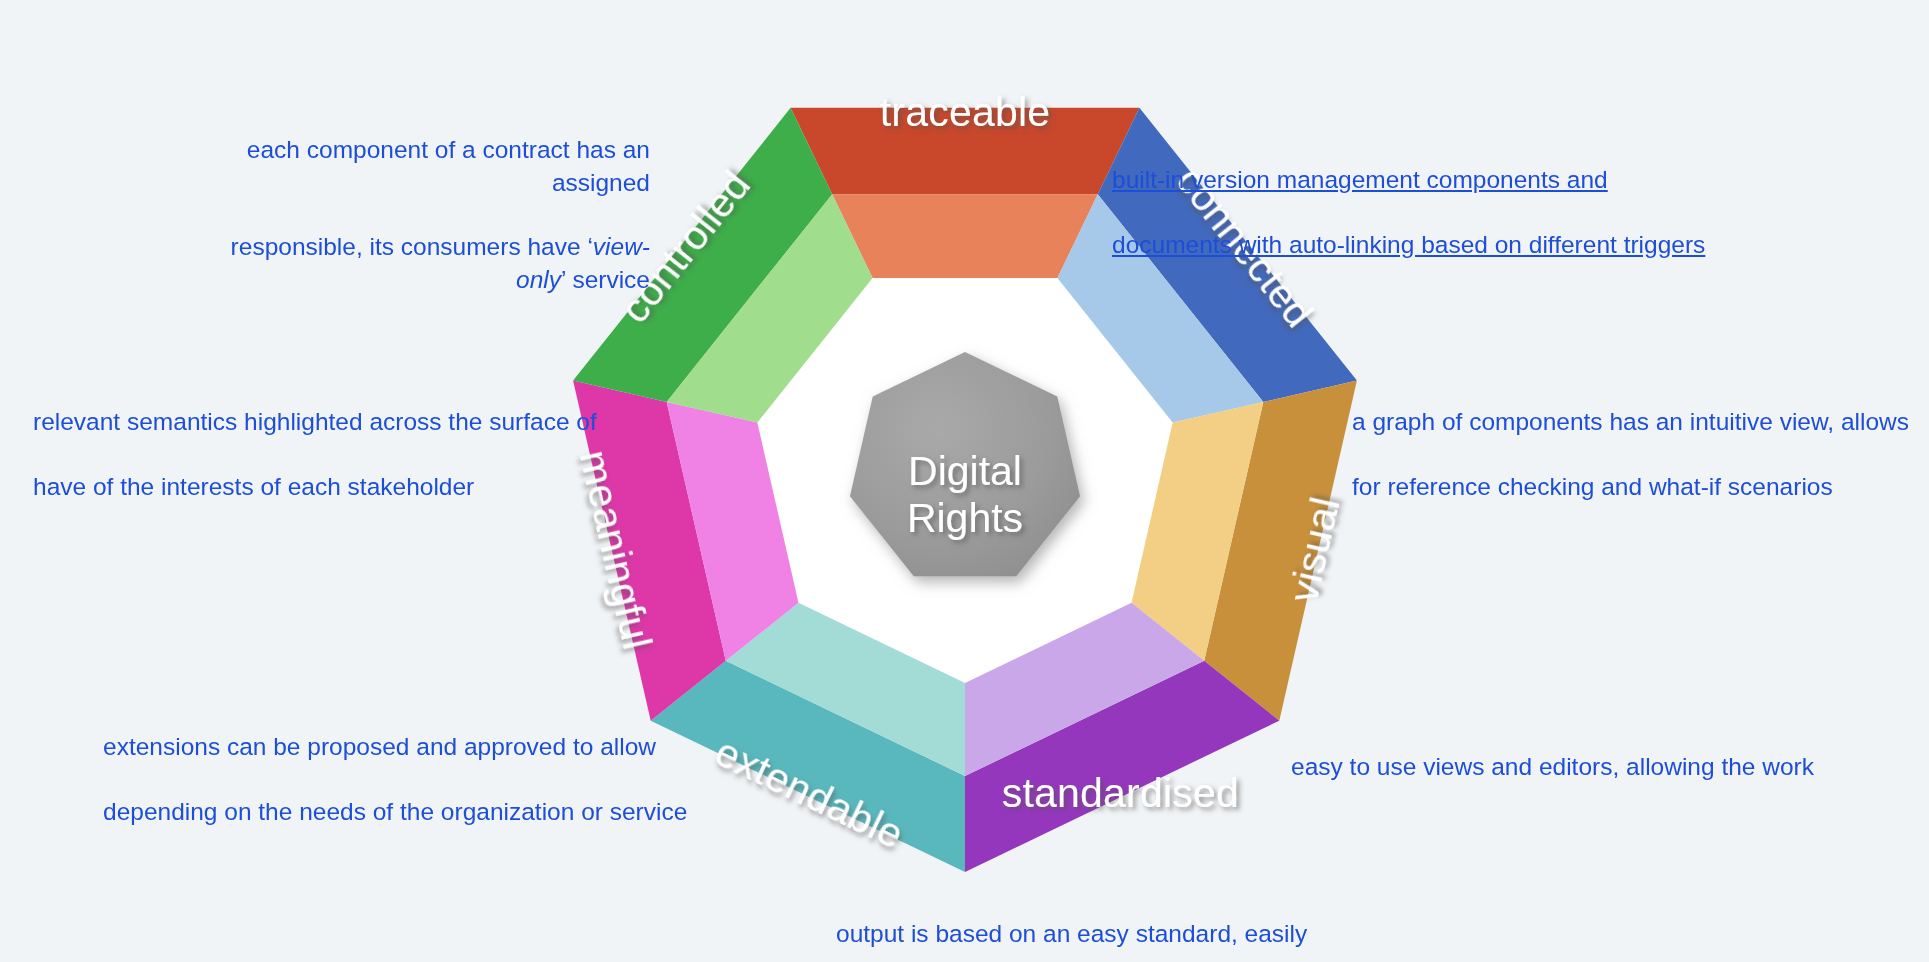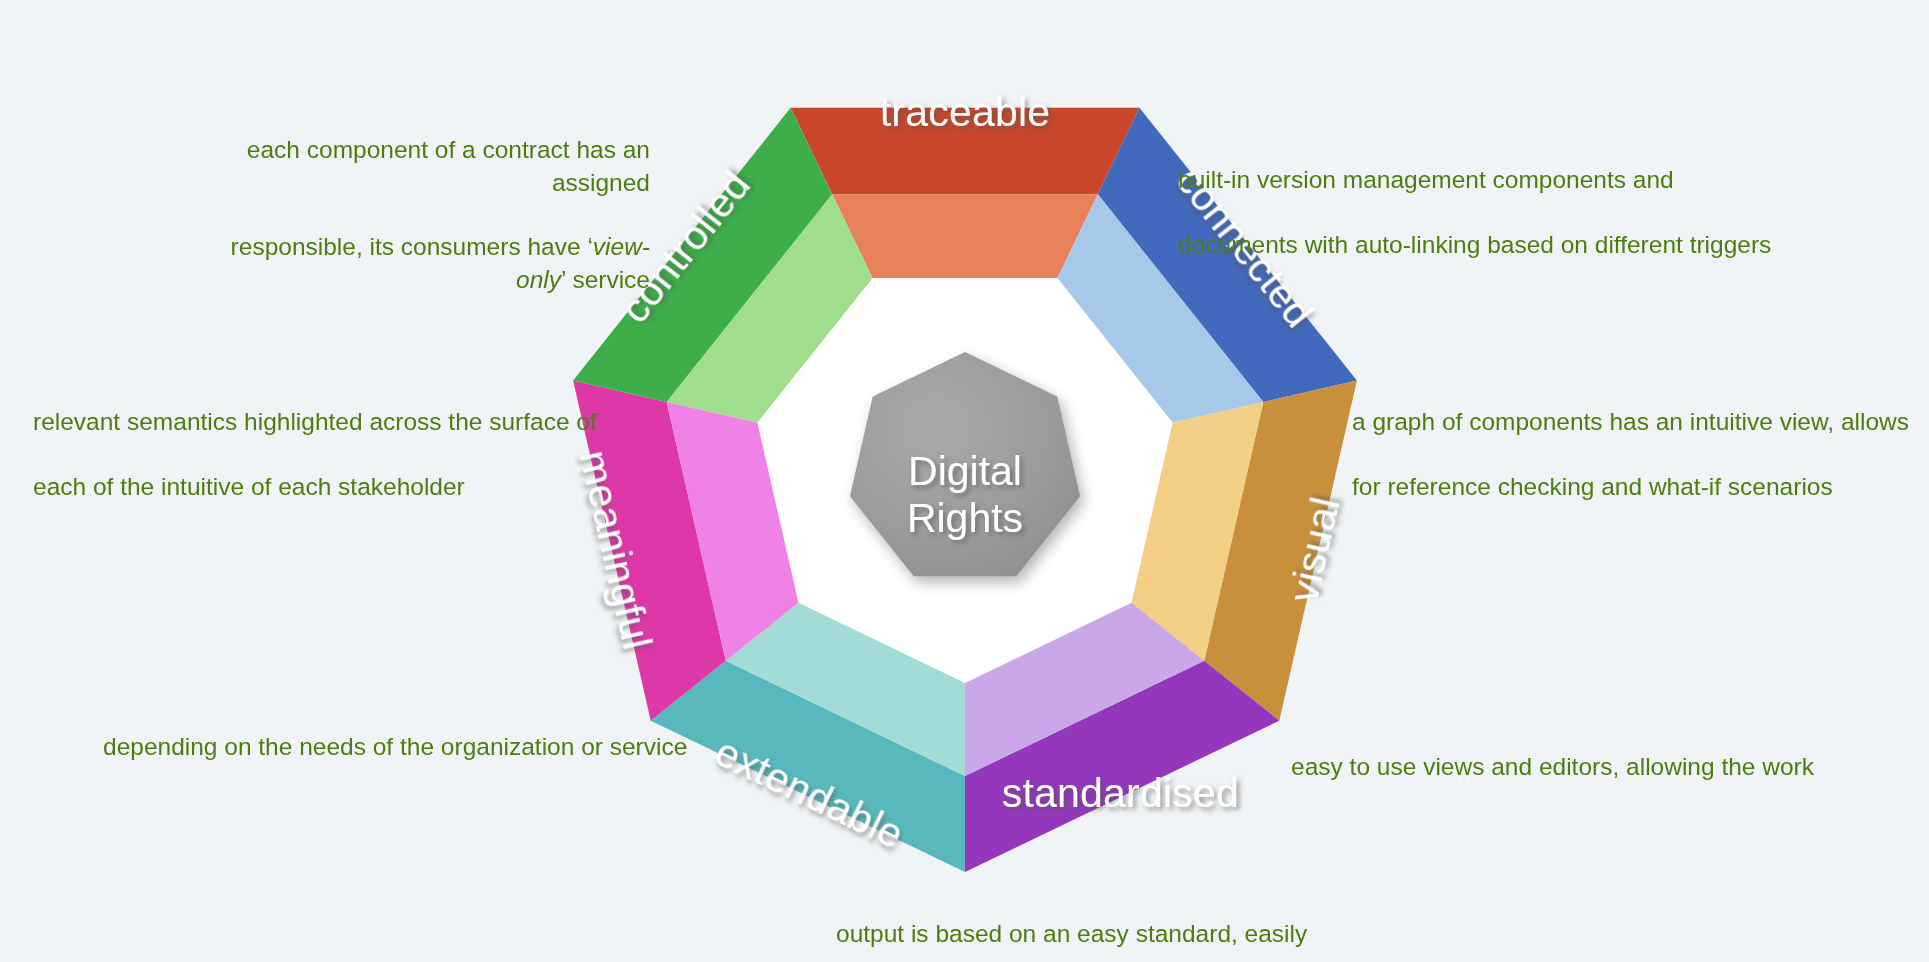--- a/index.html
+++ b/index.html
@@ -40,21 +40,21 @@
     font-family: "Liberation Sans", sans-serif;
     fill: #ffffff;
     font-size: 41px;
     text-anchor: middle;
   }
   .callout {
     position: absolute;
     font-family: "Liberation Sans", sans-serif;
     font-size: 24.5px;
     line-height: 1.32;
-    color: #4d7c0f;
+    color: #1d4ed8;
     white-space: pre-line;
   }
   .callout.align-right { text-align: right; }
   .callout.align-left  { text-align: left; }
   .callout em { font-style: italic; }
 </style>
 </head>
 <body>
 
 <div id="diagram-root">
@@ -124,36 +124,37 @@
         <text class="seg-label" x="615.98" y="549.66" transform="rotate(77.14 615.98 549.66)" filter="url(#textShadow)">meaningful</text>
         <text class="seg-label" x="685.10" y="246.79" transform="rotate(308.57 685.10 246.79)" filter="url(#textShadow)">controlled</text>
       </g>
   </svg>
 
   <div class="callout align-right" style="left:182px; top:102px; width:468px;">
     <div>each component of a contract has an assigned</div>
     <div><span>responsible, its consumers have ‘</span><em>view-only</em><span>’ service</span></div>
   </div>
 
-  <div class="callout align-left" style="left:1178px; top:132px; width:600px;">
+  <div class="callout align-left" style="left:1112px; top:132px; width:600px;text-decoration:underline;">
     <div>built-in version management components and</div>
     <div>documents with auto-linking based on different triggers</div>
   </div>
 
   <div class="callout align-left" style="left:33px; top:374px; width:600px;">
     <div>relevant semantics highlighted across the surface of</div>
-    <div>each of the intuitive of each stakeholder</div>
+    <div>have of the interests of each stakeholder</div>
   </div>
 
   <div class="callout align-left" style="left:1352px; top:374px; width:580px;">
     <div>a graph of components has an intuitive view, allows</div>
     <div>for reference checking and what-if scenarios</div>
   </div>
 
   <div class="callout align-left" style="left:103px; top:699px; width:600px;">
+    <div>extensions can be proposed and approved to allow</div>
     <div>depending on the needs of the organization or service</div>
   </div>
 
   <div class="callout align-right" style="left:1222px; top:719px; width:592px;">
     <div>easy to use views and editors, allowing the work</div>
   </div>
 
   <div class="callout align-left" style="left:836px; top:886px; width:600px;">
     <div>output is based on an easy standard, easily</div>
     

